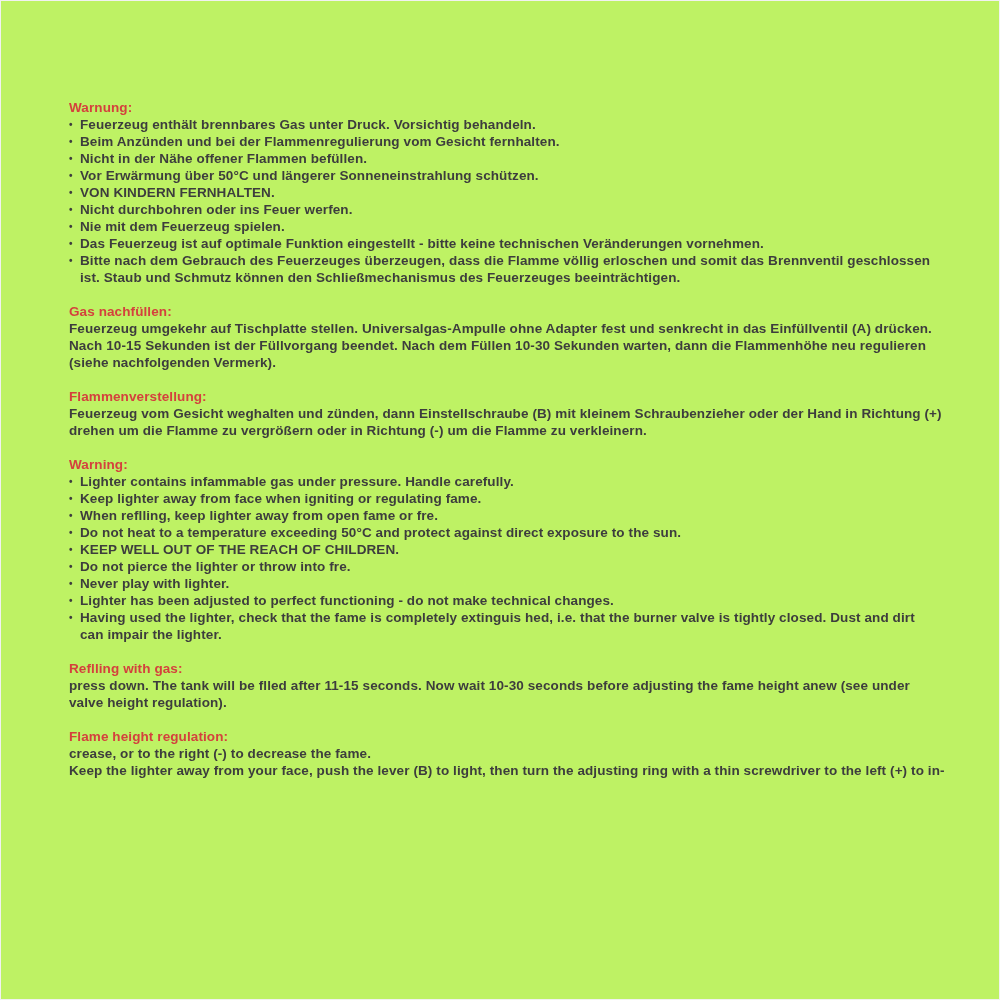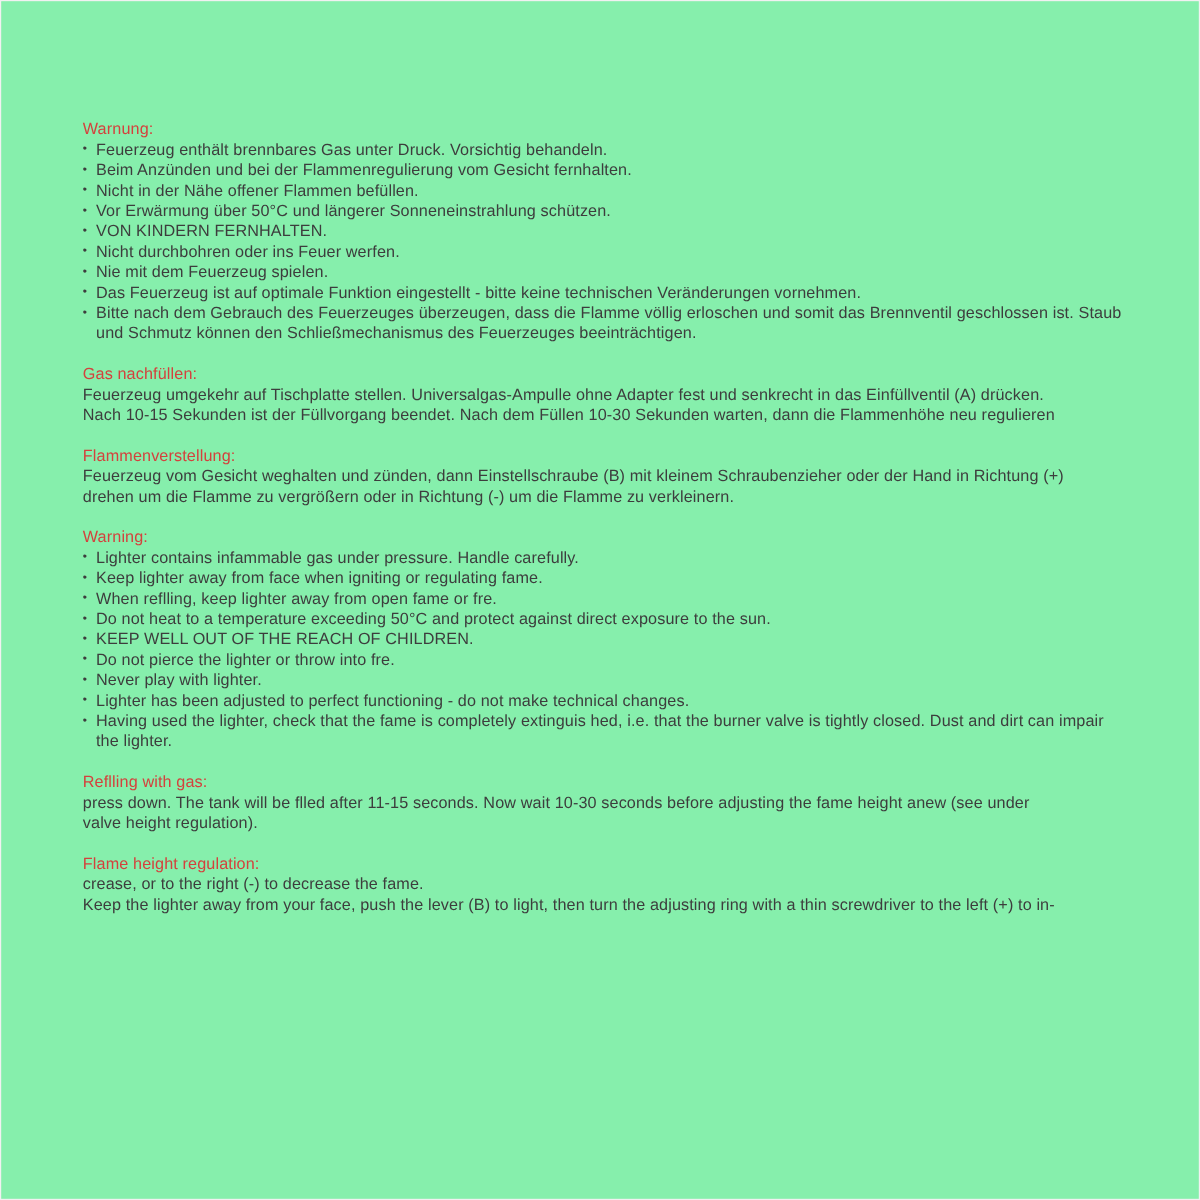--- a/index.html
+++ b/index.html
@@ -9,23 +9,24 @@
   }
   body {
     width: 1000px;
     height: 1000px;
     position: relative;
     font-family: "Liberation Sans", sans-serif;
   }
   .page {
     position: absolute;
     inset: 0;
-    background: #86efac;
+    background: #bef264;
     border: 1px solid #f1f1f1;
     box-sizing: border-box;
+    font-weight: bold;
   }
   .content {
     position: absolute;
     left: 68px;
     top: 98px;
     width: 872px;
     font-size: 13.5px;
     line-height: 17px;
     color: var(--text-color, #3d3d3d);
     letter-spacing: 0.1px;
@@ -94,20 +95,21 @@
         </div>
         <div class="bullet">
           <span class="dot">•</span>
           <span class="btext">Bitte nach dem Gebrauch des Feuerzeuges überzeugen, dass die Flamme völlig erloschen und somit das Brennventil geschlossen ist. Staub und Schmutz können den Schließmechanismus des Feuerzeuges beeinträchtigen.</span>
         </div>
       </section>
       <section class="sec">
         <div class="heading">Gas nachfüllen:</div>
         <div class="pline">Feuerzeug umgekehr auf Tischplatte stellen. Universalgas-Ampulle ohne Adapter fest und senkrecht in das Einfüllventil (A) drücken.</div>
         <div class="pline">Nach 10-15 Sekunden ist der Füllvorgang beendet. Nach dem Füllen 10-30 Sekunden warten, dann die Flammenhöhe neu regulieren</div>
+        <div class="pline">(siehe nachfolgenden Vermerk).</div>
       </section>
       <section class="sec">
         <div class="heading">Flammenverstellung:</div>
         <div class="pline">Feuerzeug vom Gesicht weghalten und zünden, dann Einstellschraube (B) mit kleinem Schraubenzieher oder der Hand in Richtung (+)</div>
         <div class="pline">drehen um die Flamme zu vergrößern oder in Richtung (-) um die Flamme zu verkleinern.</div>
       </section>
       <section class="sec">
         <div class="heading">Warning:</div>
         <div class="bullet">
           <span class="dot">•</span>

